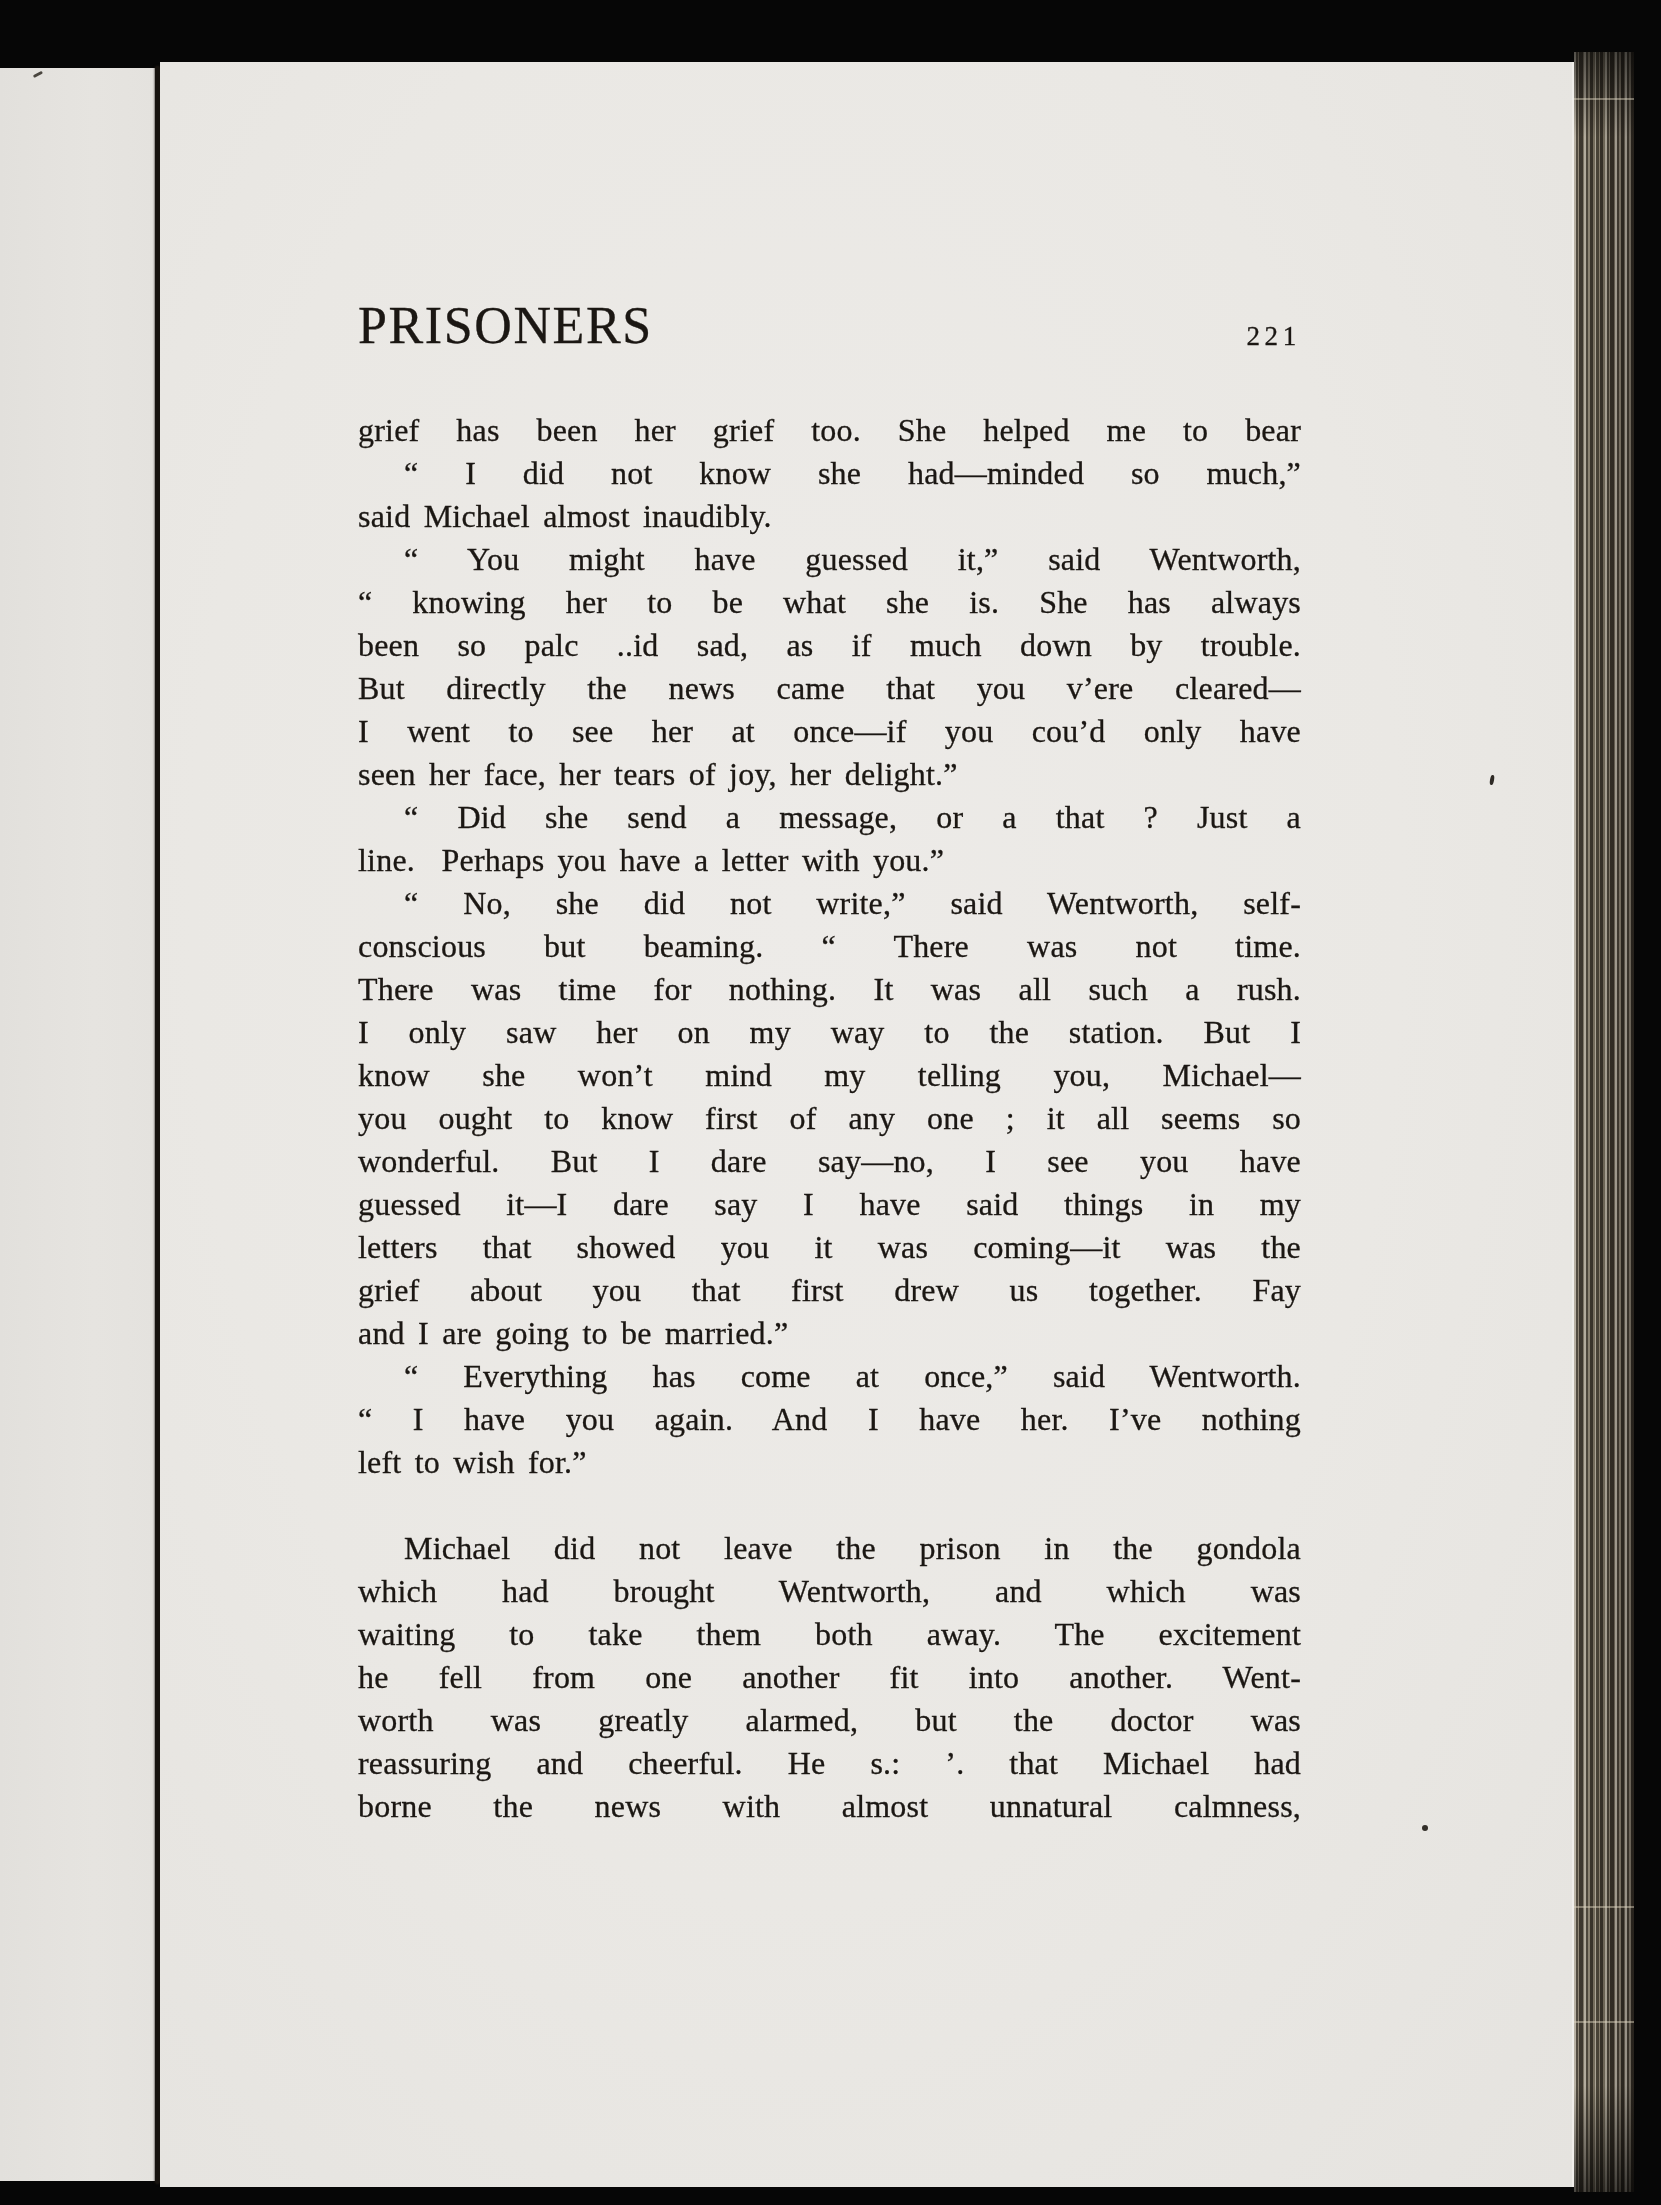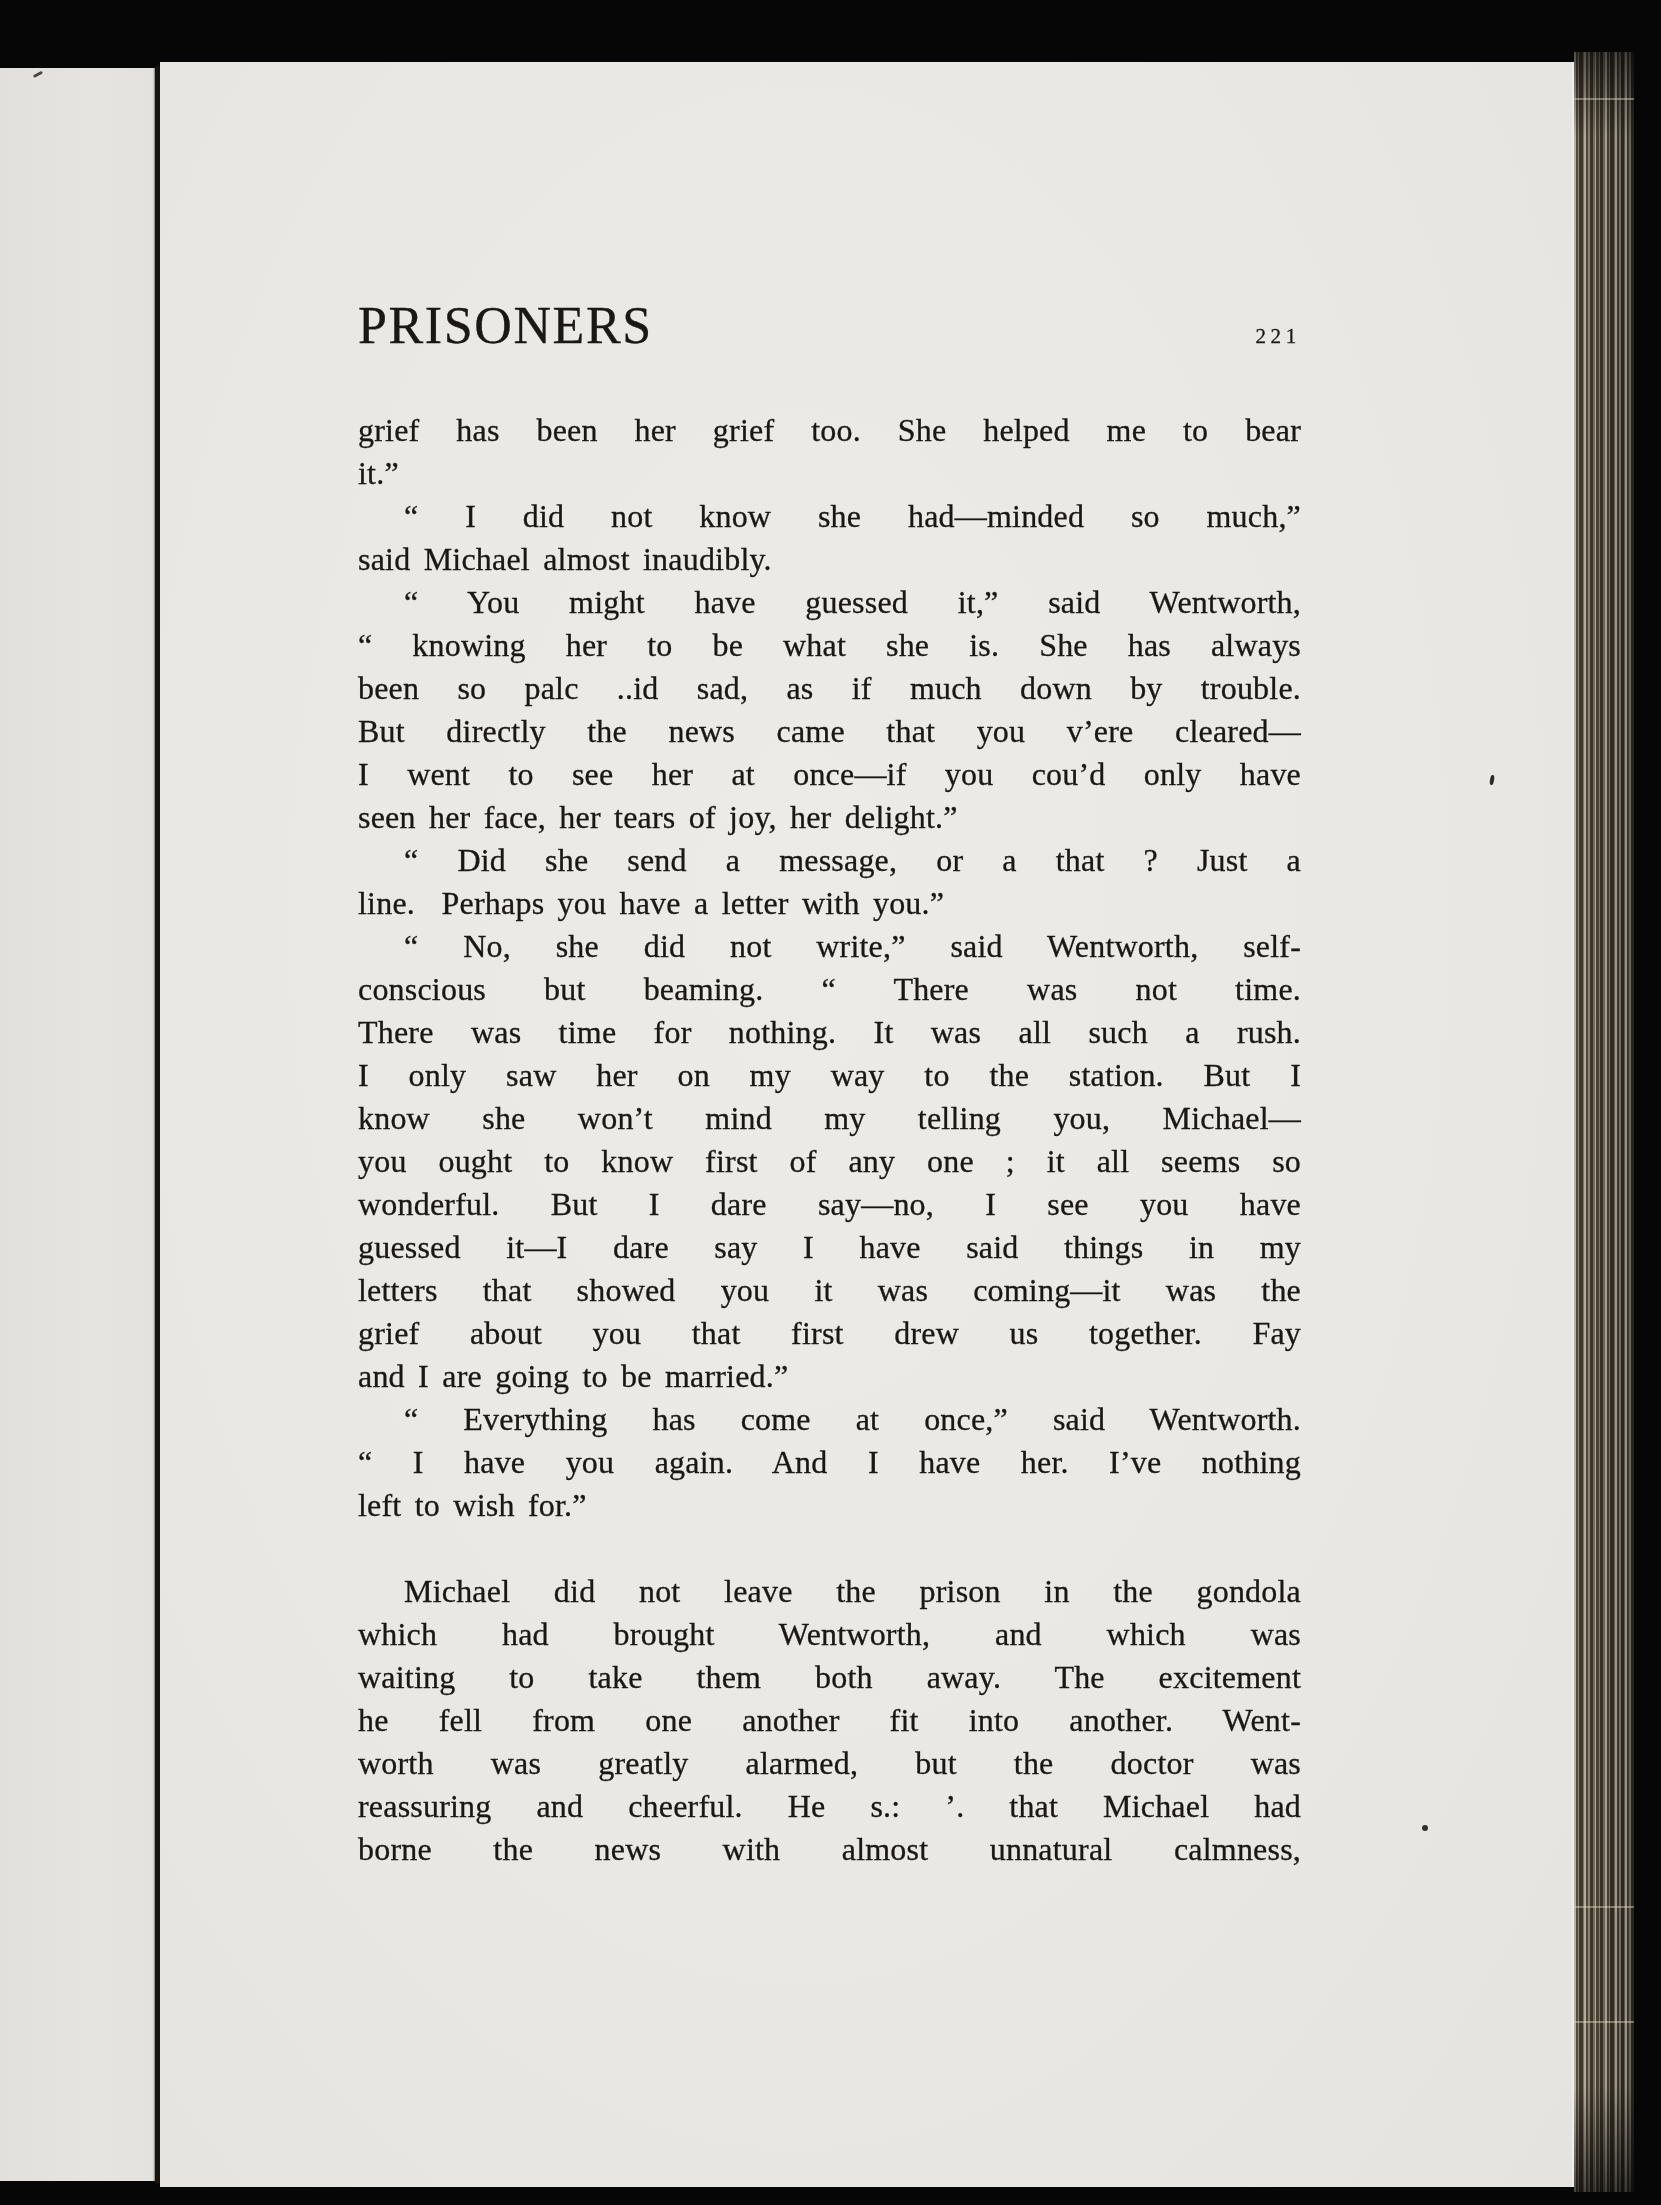--- a/index.html
+++ b/index.html
@@ -58,21 +58,21 @@
     position: absolute; left: 198px; top: 241px; width: 943px; height: 55px;
     color: #1b1713;
   }
   .running-title {
     display: block; text-align: left;
     font-size: 52px; line-height: 46px; letter-spacing: 1.6px;
     -webkit-text-stroke: 0.3px #1b1713;
   }
   .running-pagenum {
     position: absolute; right: 0; top: 19px;
-    font-size: 21px; line-height: 28.5px; letter-spacing: 4.7px; text-align: right;
+    font-size: 27px; line-height: 28.5px; letter-spacing: 4.7px; text-align: right;
     -webkit-text-stroke: 0.3px #1b1713;
   }
 
   
   .body-text {
     position: absolute; left: 198px; top: 319px; width: 943px;
     color: #1b1713;
     font-size: 32px;
     letter-spacing: 0.2px;
     margin-top: 28px;
@@ -103,21 +103,20 @@
 
   <div class="page">
 
     <div class="running-head">
       <span class="running-title">PRISONERS</span>
       <span class="running-pagenum">221</span>
     </div>
 
     <div class="body-text" id="body-text">
         <div class="line justify">grief has been her grief too.  She helped me to bear</div>
-        <div class="line nojust">it.”</div>
         <div class="line justify indent">“ I did not know she had—minded so much,”</div>
         <div class="line nojust">said Michael almost inaudibly.</div>
         <div class="line justify indent">“ You might have guessed it,” said Wentworth,</div>
         <div class="line justify">“ knowing her to be what she is.  She has always</div>
         <div class="line justify">been so palc ..id sad, as if much down by trouble.</div>
         <div class="line justify">But directly the news came that you v’ere cleared—</div>
         <div class="line justify">I went to see her at once—if you cou’d only have</div>
         <div class="line nojust">seen her face, her tears of joy, her delight.”</div>
         <div class="line justify indent">“ Did she send a message, or a that ?  Just a</div>
         <div class="line nojust">line.  Perhaps you have a letter with you.”</div>

